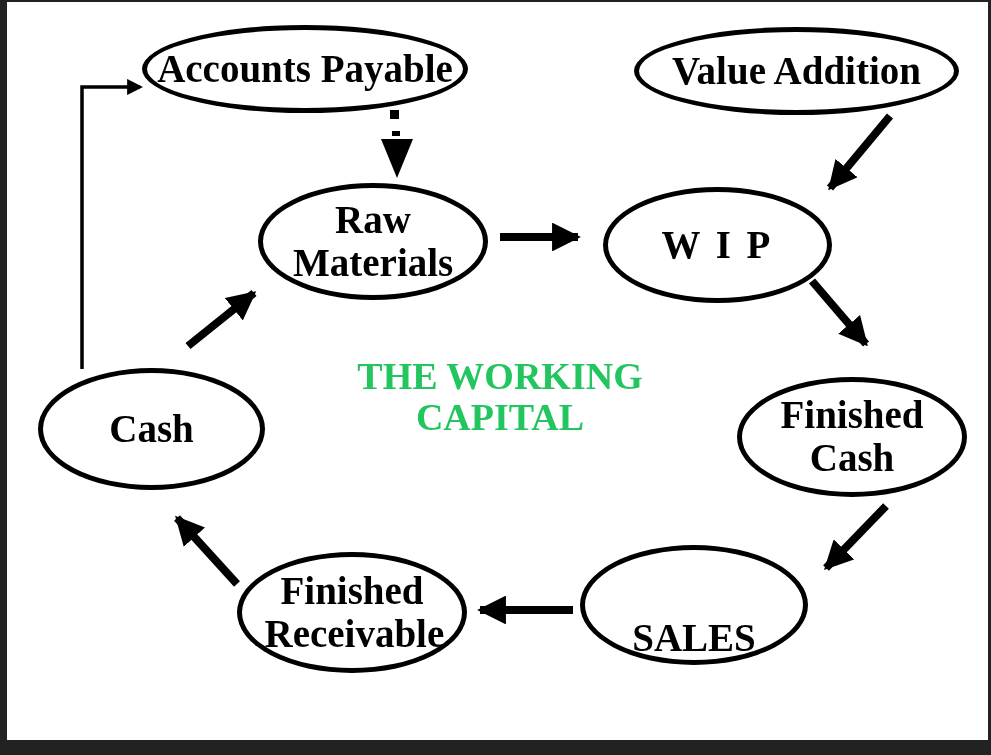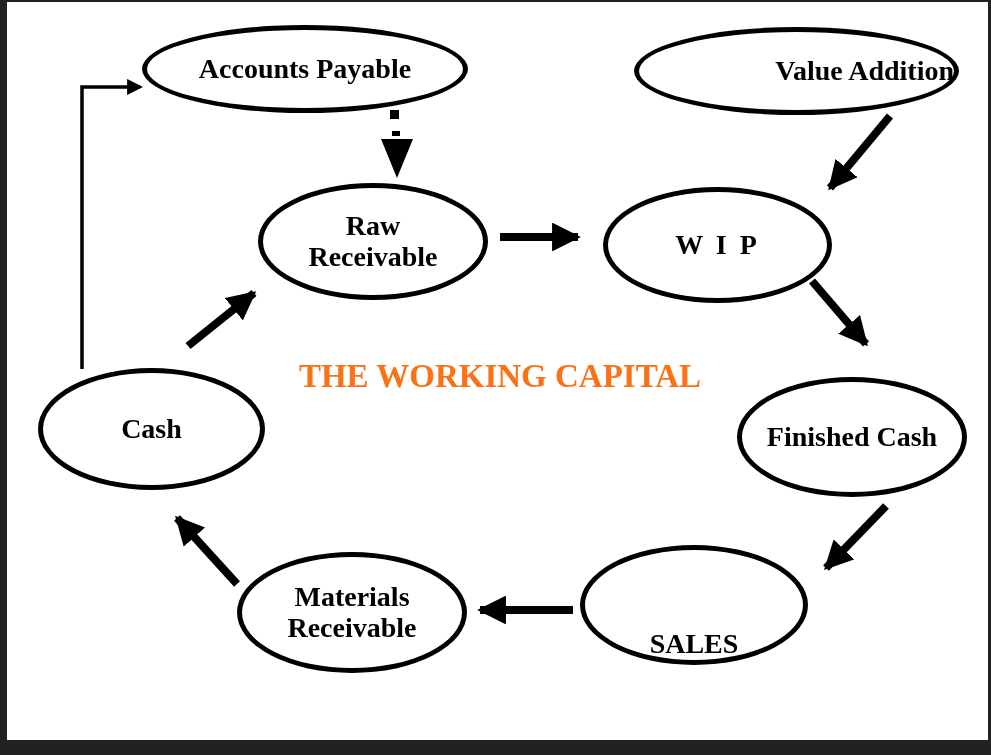--- a/index.html
+++ b/index.html
@@ -13,33 +13,33 @@
     background:#ffffff;
   }
   svg.edges{
     position:absolute;left:0;top:0;width:991px;height:755px;
     pointer-events:none;
   }
   .node{
     position:absolute;display:flex;align-items:center;justify-content:center;
     border:5px solid #000;border-radius:50%;box-sizing:border-box;
     background:#ffffff;text-align:center;
-    font-weight:bold;font-size:28px;color:#000;line-height:1.1;
+    font-weight:bold;font-size:39px;color:#000;line-height:1.1;
   }
   .node.nowrap span{white-space:nowrap;}
   .node.wrap span{display:inline-block;max-width:175px;}
   .node.rm span{max-width:160px;}
   #n-wip span{letter-spacing:3px;}
   .title{
     position:absolute;left:272px;top:356px;width:456px;
-    text-align:center;font-weight:bold;font-size:33px;line-height:41px;color:#f97316;
+    text-align:center;font-weight:bold;font-size:38px;line-height:41px;color:#22c55e;
   }
   
   #n-ap   {left:142px;top:25px; width:326px;height:88px;}
-  #n-va   {left:634px;top:27px; width:325px;height:88px;justify-content:flex-end;}
+  #n-va   {left:634px;top:27px; width:325px;height:88px;}
   #n-rm   {left:258px;top:183px;width:230px;height:117px;}
   #n-wip  {left:603px;top:187px;width:229px;height:116px;}
   #n-cash {left:38px; top:368px;width:227px;height:122px;text-align:center;}
   #n-fg   {left:737px;top:377px;width:230px;height:120px;}
   #n-ar   {left:237px;top:552px;width:230px;height:121px;}
   #n-sales{left:580px;top:545px;width:228px;height:120px;align-items:flex-end;}
 </style>
 </head>
 <body>
 
@@ -72,33 +72,33 @@
   </g>
 </svg>
 
 <div class="node nowrap" id="n-ap">
   <span>Accounts Payable</span>
 </div>
 <div class="node nowrap" id="n-va">
   <span>Value Addition</span>
 </div>
 <div class="node wrap rm" id="n-rm">
-  <span>Raw Receivable</span>
+  <span>Raw Materials</span>
 </div>
 <div class="node nowrap" id="n-wip">
   <span>W I P</span>
 </div>
 <div class="node nowrap" id="n-cash">
   <span>Cash</span>
 </div>
 <div class="node wrap" id="n-fg">
   <span>Finished Cash</span>
 </div>
 <div class="node wrap" id="n-ar">
-  <span>Materials Receivable</span>
+  <span>Finished Receivable</span>
 </div>
 <div class="node nowrap" id="n-sales">
   <span>SALES</span>
 </div>
 
 <div class="title">
   <div>THE WORKING CAPITAL</div>
 </div>
 
 </body></html>

